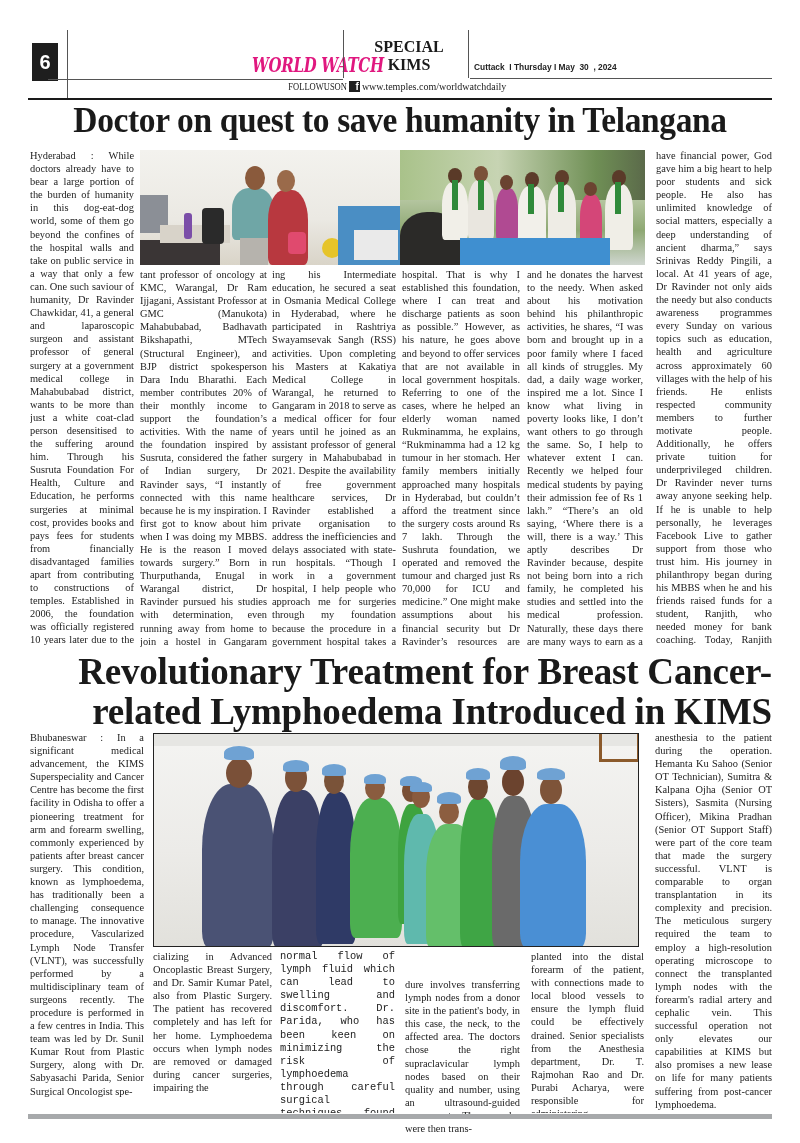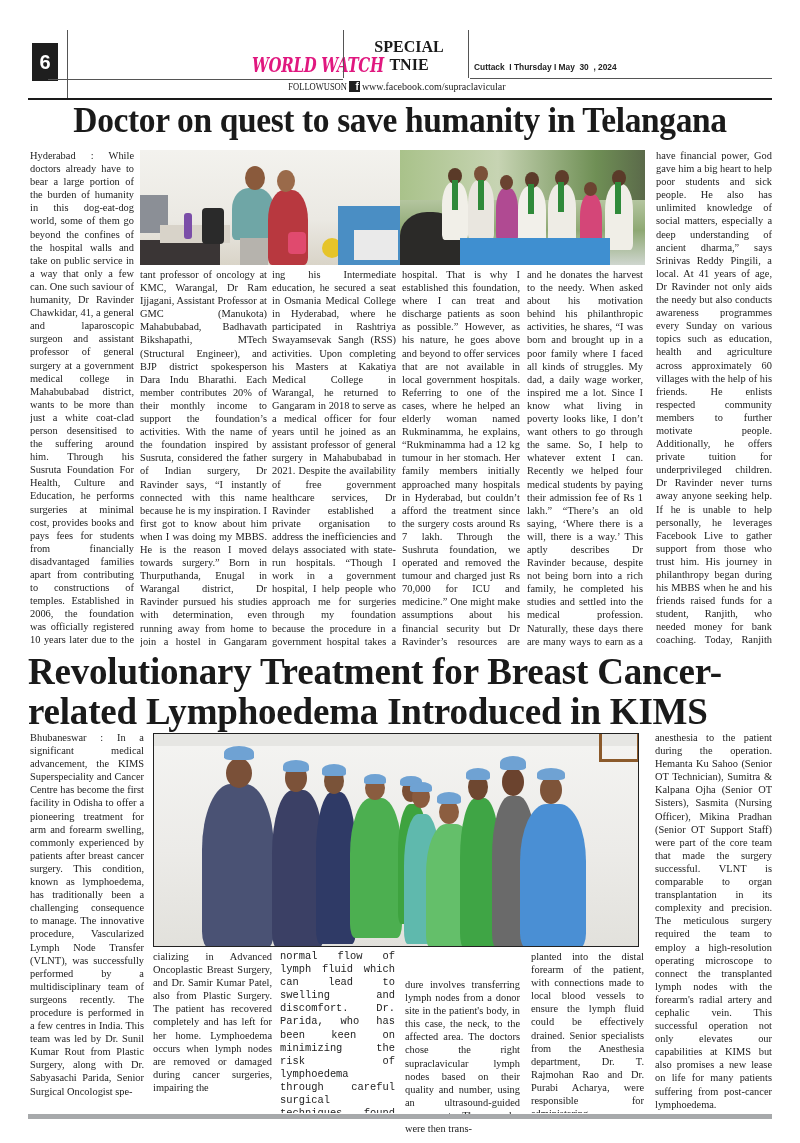--- a/index.html
+++ b/index.html
@@ -16,21 +16,21 @@
     display: flex; align-items: flex-end; transform: scaleY(1.35); transform-origin: bottom left; white-space: nowrap; }
   .special { position: absolute; left: 350px; top: 38px; width: 118px; text-align: center; font-weight: bold; font-size: 16px; line-height: 18px; color: #1a1a1a; }
   .dateline { position: absolute; left: 474px; top: 61px; font-family: "Liberation Sans", sans-serif; font-size: 9.5px; font-weight: bold; color: #222; white-space: pre; transform: scaleX(0.88); transform-origin: left; }
   .follow { position: absolute; left: 278px; top: 81px; font-size: 10px; color: #222; display: flex; align-items: flex-end; gap: 2px; white-space: nowrap; }
   .follow .fb { width: 11px; height: 11px; background: #1e1e1e; color: #fff; font-family: "Liberation Sans", sans-serif; font-weight: bold; font-size: 10px; display: inline-flex; align-items: flex-end; justify-content: flex-end; padding-right: 1px; line-height: 11px; }
   .follow .lbl { font-family: "Liberation Serif", serif; transform: scaleX(0.85); transform-origin: right; }
   .rule-thick { position: absolute; left: 28px; top: 98px; width: 744px; height: 2px; background: #1a1a1a; }
 
   
   .h1 { position: absolute; left: 28px; top: 98px; width: 744px; text-align: center; font-weight: bold; font-size: 36px; line-height: 44px; letter-spacing: -0.4px; color: #1a1a1a; transform: scaleX(0.93); transform-origin: center; white-space: nowrap; }
-  .h2 { position: absolute; left: 28px; top: 652px; width: 744px; text-align: left; font-weight: bold; font-size: 37px; line-height: 40px; letter-spacing: -0.2px; color: #1a1a1a; }
+  .h2 { position: absolute; left: 28px; top: 652px; width: 744px; text-align: right; font-weight: bold; font-size: 37px; line-height: 40px; letter-spacing: -0.2px; color: #1a1a1a; }
 
   
   .col { position: absolute; font-size: 10.4px; line-height: 13.1px; text-align: justify; hyphens: auto; color: #222; overflow: hidden; }
 
   
   .photo { position: absolute; overflow: hidden; }
   .photo1 { left: 140px; top: 150px; width: 260px; height: 115px; background: linear-gradient(180deg, #f3f2ee 0%, #ebe9e3 60%, #d9d4c8 100%); }
   .photo2 { left: 400px; top: 150px; width: 245px; height: 115px; background: linear-gradient(180deg, #dfe6d5 0%, #b9c9a5 40%, #8ea873 70%, #cfd6cf 100%); }
   .photo3 { left: 153px; top: 733px; width: 486px; height: 214px; border: 1px solid #222; background: linear-gradient(180deg, #f4f4f2 0%, #ecebe8 55%, #e2e1dc 100%); }
   .fig { position: absolute; border-radius: 40% 40% 10% 10%; }
@@ -42,29 +42,29 @@
 </head>
 <body>
 
 <div class="page-num">6</div>
 <div class="vline" style="left:67px; top:30px; height:69px;"></div>
 <div class="hline" style="left:48px; top:79px; width:295px;"></div>
 <div class="logo">WORLD WATCH</div>
 <div class="vline" style="left:343px; top:30px; height:48px;"></div>
 <div class="special">
   <div>SPECIAL</div>
-  <div>TNIE</div>
+  <div>KIMS</div>
 </div>
 <div class="vline" style="left:468px; top:30px; height:48px;"></div>
 <div class="hline" style="left:470px; top:78px; width:302px;"></div>
 <div class="dateline">Cuttack  I Thursday I May  30  , 2024</div>
 <div class="follow">
   <span class="lbl">FOLLOWUSON</span>
   <span class="fb">f</span>
-  <span>www.facebook.com/supraclavicular</span>
+  <span>www.temples.com/worldwatchdaily</span>
 </div>
 <div class="rule-thick"></div>
 
 <h1 class="h1">Doctor on quest to save humanity in Telangana</h1>
 
 <div class="col" style="left:30px; top:149px; width:104px; height:498px;">Hyderabad : While doctors already have to bear a large portion of the burden of humanity in this dog-eat-dog world, some of them go beyond the confines of the hospital walls and take on public service in a way that only a few can. One such saviour of humanity, Dr Ravinder Chawkidar, 41, a general and laparoscopic surgeon and assistant professor of general surgery at a government medical college in Mahabubabad district, wants to be more than just a white coat-clad person desensitised to the suffering around him. Through his Susruta Foundation For Health, Culture and Education, he performs surgeries at minimal cost, provides books and pays fees for students from financially disadvantaged families apart from contributing to constructions of temples. Established in 2006, the foundation was officially registered 10 years later due to the lack of members. “It took so long because I didn’t find trustworthy people. I can’t let just anyone join the organisation because there is a chance of misusing it,” Dr Ravinder tells TNIE. To date, it operates with just five members — Dr Vinod Kumar Dussa, assis-</div>
 
 <div class="photo photo1">
   <div style="position:absolute; left:0; top:45px; width:28px; height:38px; background:#8b8f96;"></div>
   <div style="position:absolute; left:0; top:90px; width:80px; height:25px; background:#3a3535;"></div>

